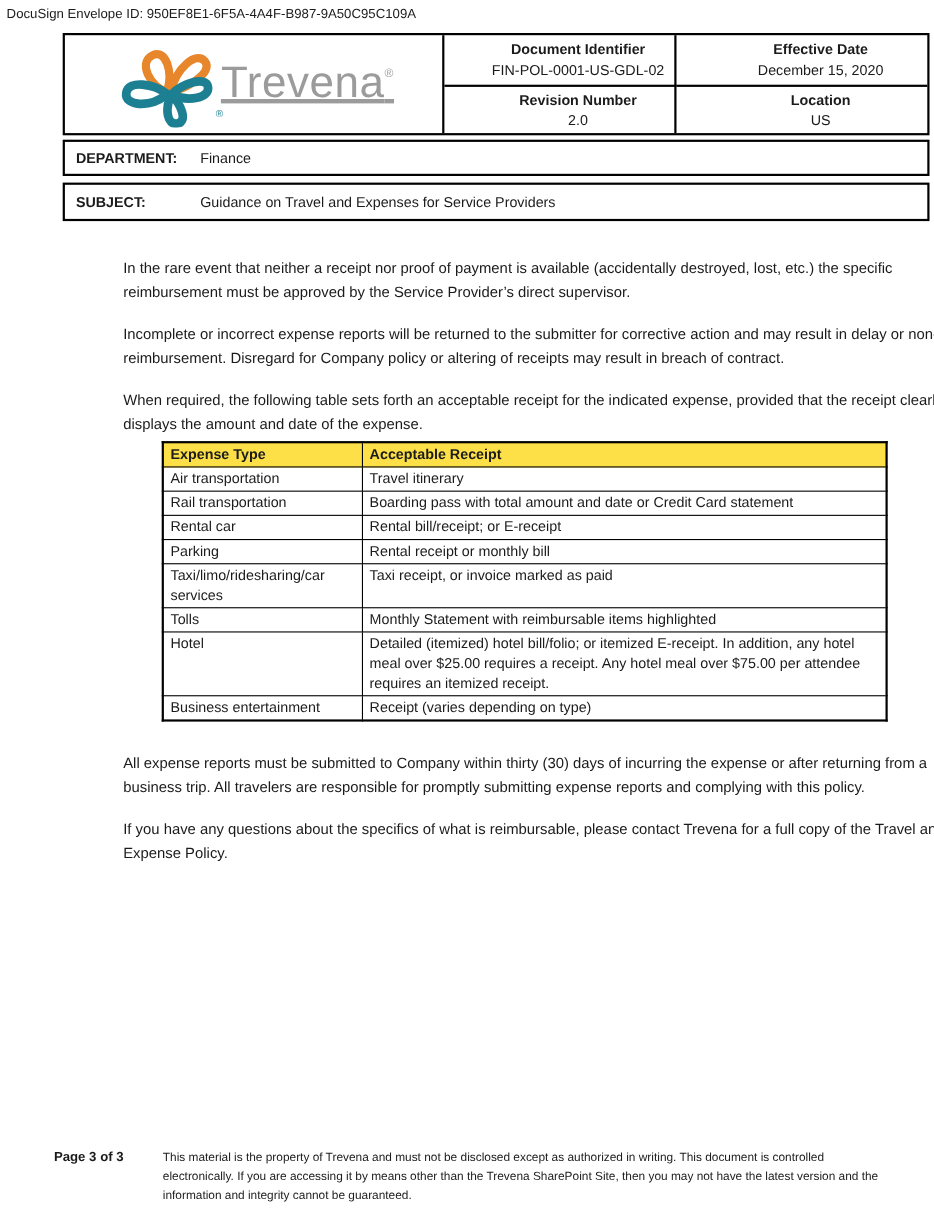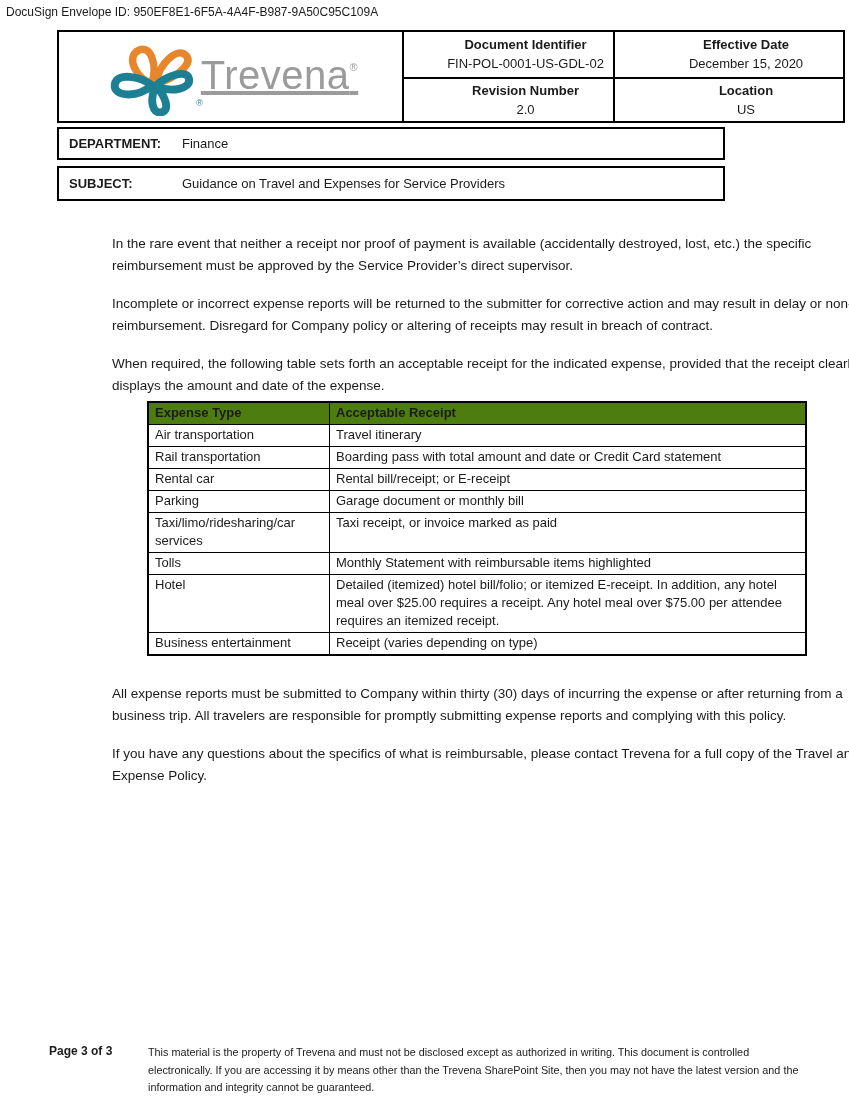--- a/index.html
+++ b/index.html
@@ -48,21 +48,21 @@
     align-items: center; justify-content: center;
     box-sizing: border-box; font-size: 13px; line-height: 19px;
     text-align: center;
     padding-left: 34px;
   }
   .hcell.c1 { border-right: 2px solid #000; }
   .hcell.r1 { border-bottom: 2px solid #000; }
   .hlabel { font-weight: bold; }
   
   .box {
-    position: absolute; left: 57px; width: 668px;
+    position: absolute; left: 57px; width: 788px;
     border: 2px solid #000; box-sizing: border-box;
     display: flex; align-items: center;
     padding-left: 10px; font-size: 13px;
   }
   .box .blabel { font-weight: bold; width: 113px; flex: none; }
   #dept-box { top: 127px; height: 33px; }
   #subj-box { top: 166px; height: 35px; }
   
   .content {
     position: absolute; left: 68px; top: 233px; width: 754px;
@@ -73,21 +73,21 @@
   table.rt {
     border-collapse: collapse;
     margin: 4px 0 0 35px; width: 660px;
     font-size: 13px; border: 2px solid #000;
   }
   .rt th, .rt td {
     border: 1px solid #000;
     padding: 1px 6px 2px 6px;
     line-height: 18px; text-align: left; vertical-align: top;
   }
-  .rt th { background: #4d7c0f; font-weight: bold; }
+  .rt th { background: #fde047; font-weight: bold; }
   .rt .c-type { width: 168px; }
   #para-4 { margin-top: 27px; }
   
   .footer {
     position: absolute; left: 49px; top: 1044px; width: 762px;
     display: flex; align-items: flex-start;
   }
   .pageno { font-weight: bold; font-size: 12px; width: 99px; flex: none; }
   .disclaimer { font-size: 10.8px; line-height: 17.5px; width: 658px; }
 </style>
@@ -167,21 +167,21 @@
       <tr>
         <td class="c-type">Rail transportation</td>
         <td>Boarding pass with total amount and date or Credit Card statement</td>
       </tr>
       <tr>
         <td class="c-type">Rental car</td>
         <td>Rental bill/receipt; or E-receipt</td>
       </tr>
       <tr>
         <td class="c-type">Parking</td>
-        <td>Garage document or monthly bill</td>
+        <td>Rental receipt or monthly bill</td>
       </tr>
       <tr>
         <td class="c-type">Taxi/limo/ridesharing/car services</td>
         <td>Taxi receipt, or invoice marked as paid</td>
       </tr>
       <tr>
         <td class="c-type">Tolls</td>
         <td>Monthly Statement with reimbursable items highlighted</td>
       </tr>
       <tr>

